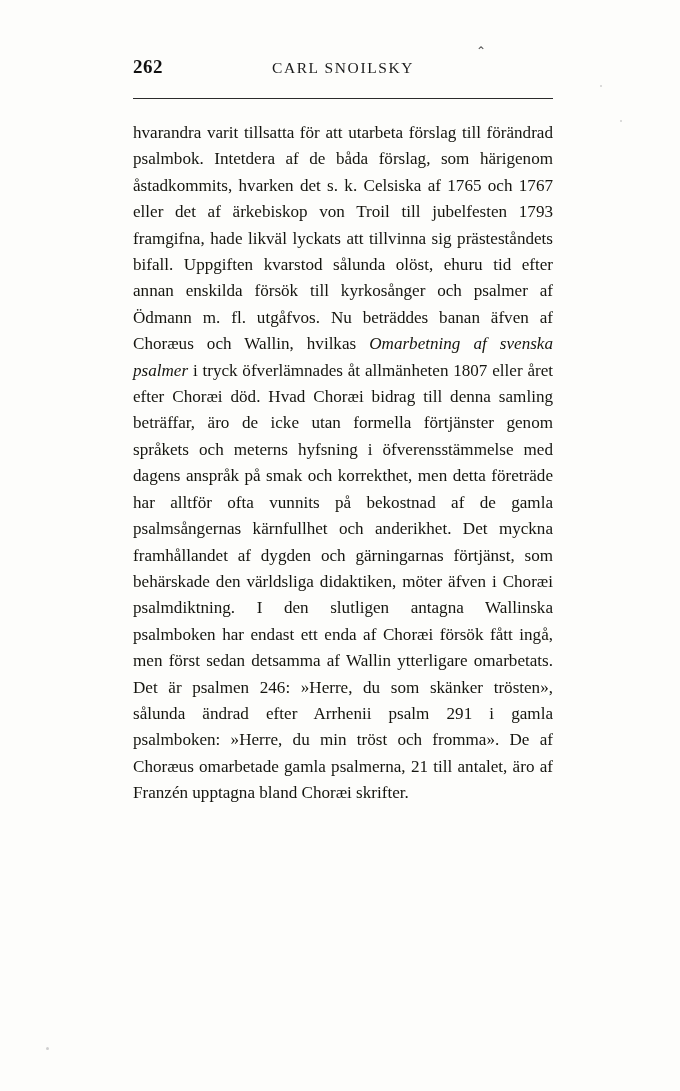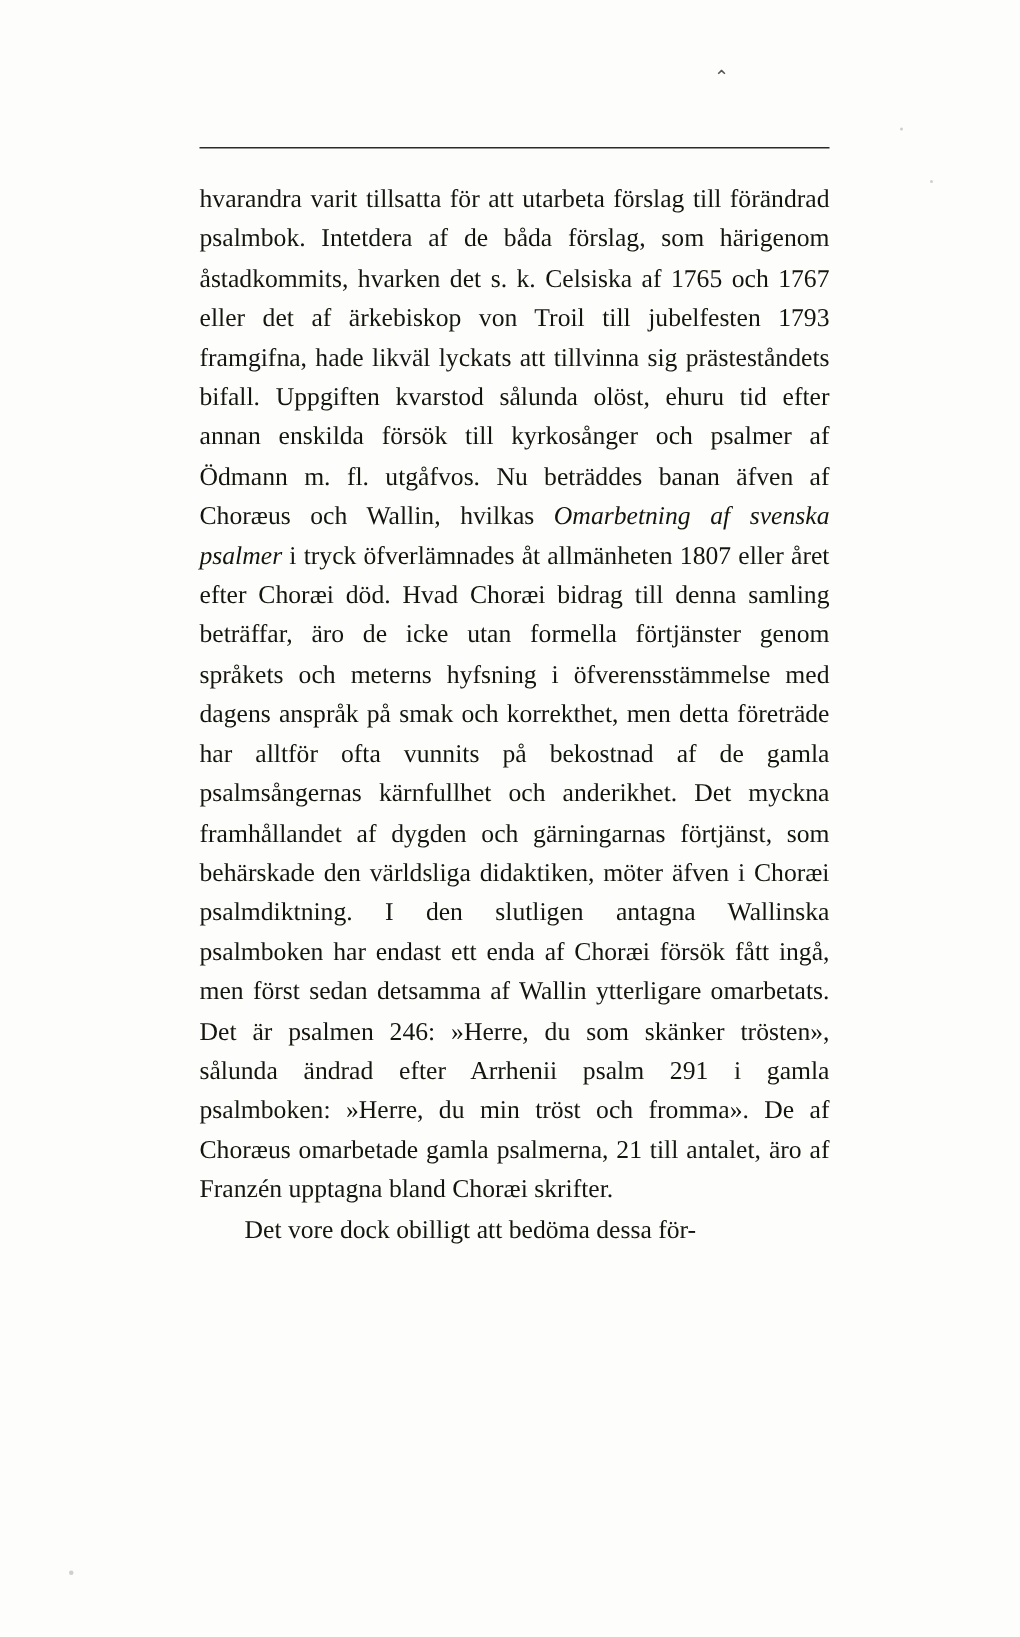--- a/index.html
+++ b/index.html
@@ -98,24 +98,29 @@
   .s2 { left: 620px; top: 120px; width: 2px; height: 2px; }
   .s3 { left: 600px; top: 85px; width: 2px; height: 2px; }
 </style>
 </head>
 <body>
 
 <div class="page">
 
   <div class="dot-mark">⌃</div>
 
+  <div class="page-inner">
+    <div class="header-row">
+      <div class="folio">262</div>
+      <div class="running-head">CARL SNOILSKY</div>
+    </div>
+  </div>
 
   <div class="rule"></div>
 
   <div class="body-text" id="body-text">
       <p><span>hvarandra varit tillsatta för att utarbeta förslag till förändrad psalmbok. Intetdera af de båda förslag, som härigenom åstadkommits, hvarken det s. k. Celsiska af 1765 och 1767 eller det af ärkebiskop von Troil till jubelfesten 1793 framgifna, hade likväl lyckats att tillvinna sig prästeståndets bifall. Uppgiften kvarstod sålunda olöst, ehuru tid efter annan enskilda försök till kyrkosånger och psalmer af Ödmann m. fl. utgåfvos. Nu beträddes banan äfven af Choræus och Wallin, hvilkas </span><i>Omarbetning af svenska psalmer</i><span> i tryck öfverlämnades åt allmänheten 1807 eller året efter Choræi död. Hvad Choræi bidrag till denna samling beträffar, äro de icke utan formella förtjänster genom språkets och meterns hyfsning i öfverensstämmelse med dagens anspråk på smak och korrekthet, men detta företräde har alltför ofta vunnits på bekostnad af de gamla psalmsångernas kärnfullhet och anderikhet. Det myckna framhållandet af dygden och gärningarnas förtjänst, som behärskade den världsliga didaktiken, möter äfven i Choræi psalmdiktning. I den slutligen antagna Wallinska psalmboken har endast ett enda af Choræi försök fått ingå, men först sedan detsamma af Wallin ytterligare omarbetats. Det är psalmen 246: »Herre, du som skänker trösten», sålunda ändrad efter Arrhenii psalm 291 i gamla psalmboken: »Herre, du min tröst och fromma». De af Choræus omarbetade gamla psalmerna, 21 till antalet, äro af Franzén upptagna bland Choræi skrifter.</span></p>
-      <p class="indent"><span>Det vore dock obilligt att bedöma dessa för-</span></p>
     </div>
 
   <span class="speck s1"></span>
   <span class="speck s2"></span>
   <span class="speck s3"></span>
 </div>
 
 </body></html>

